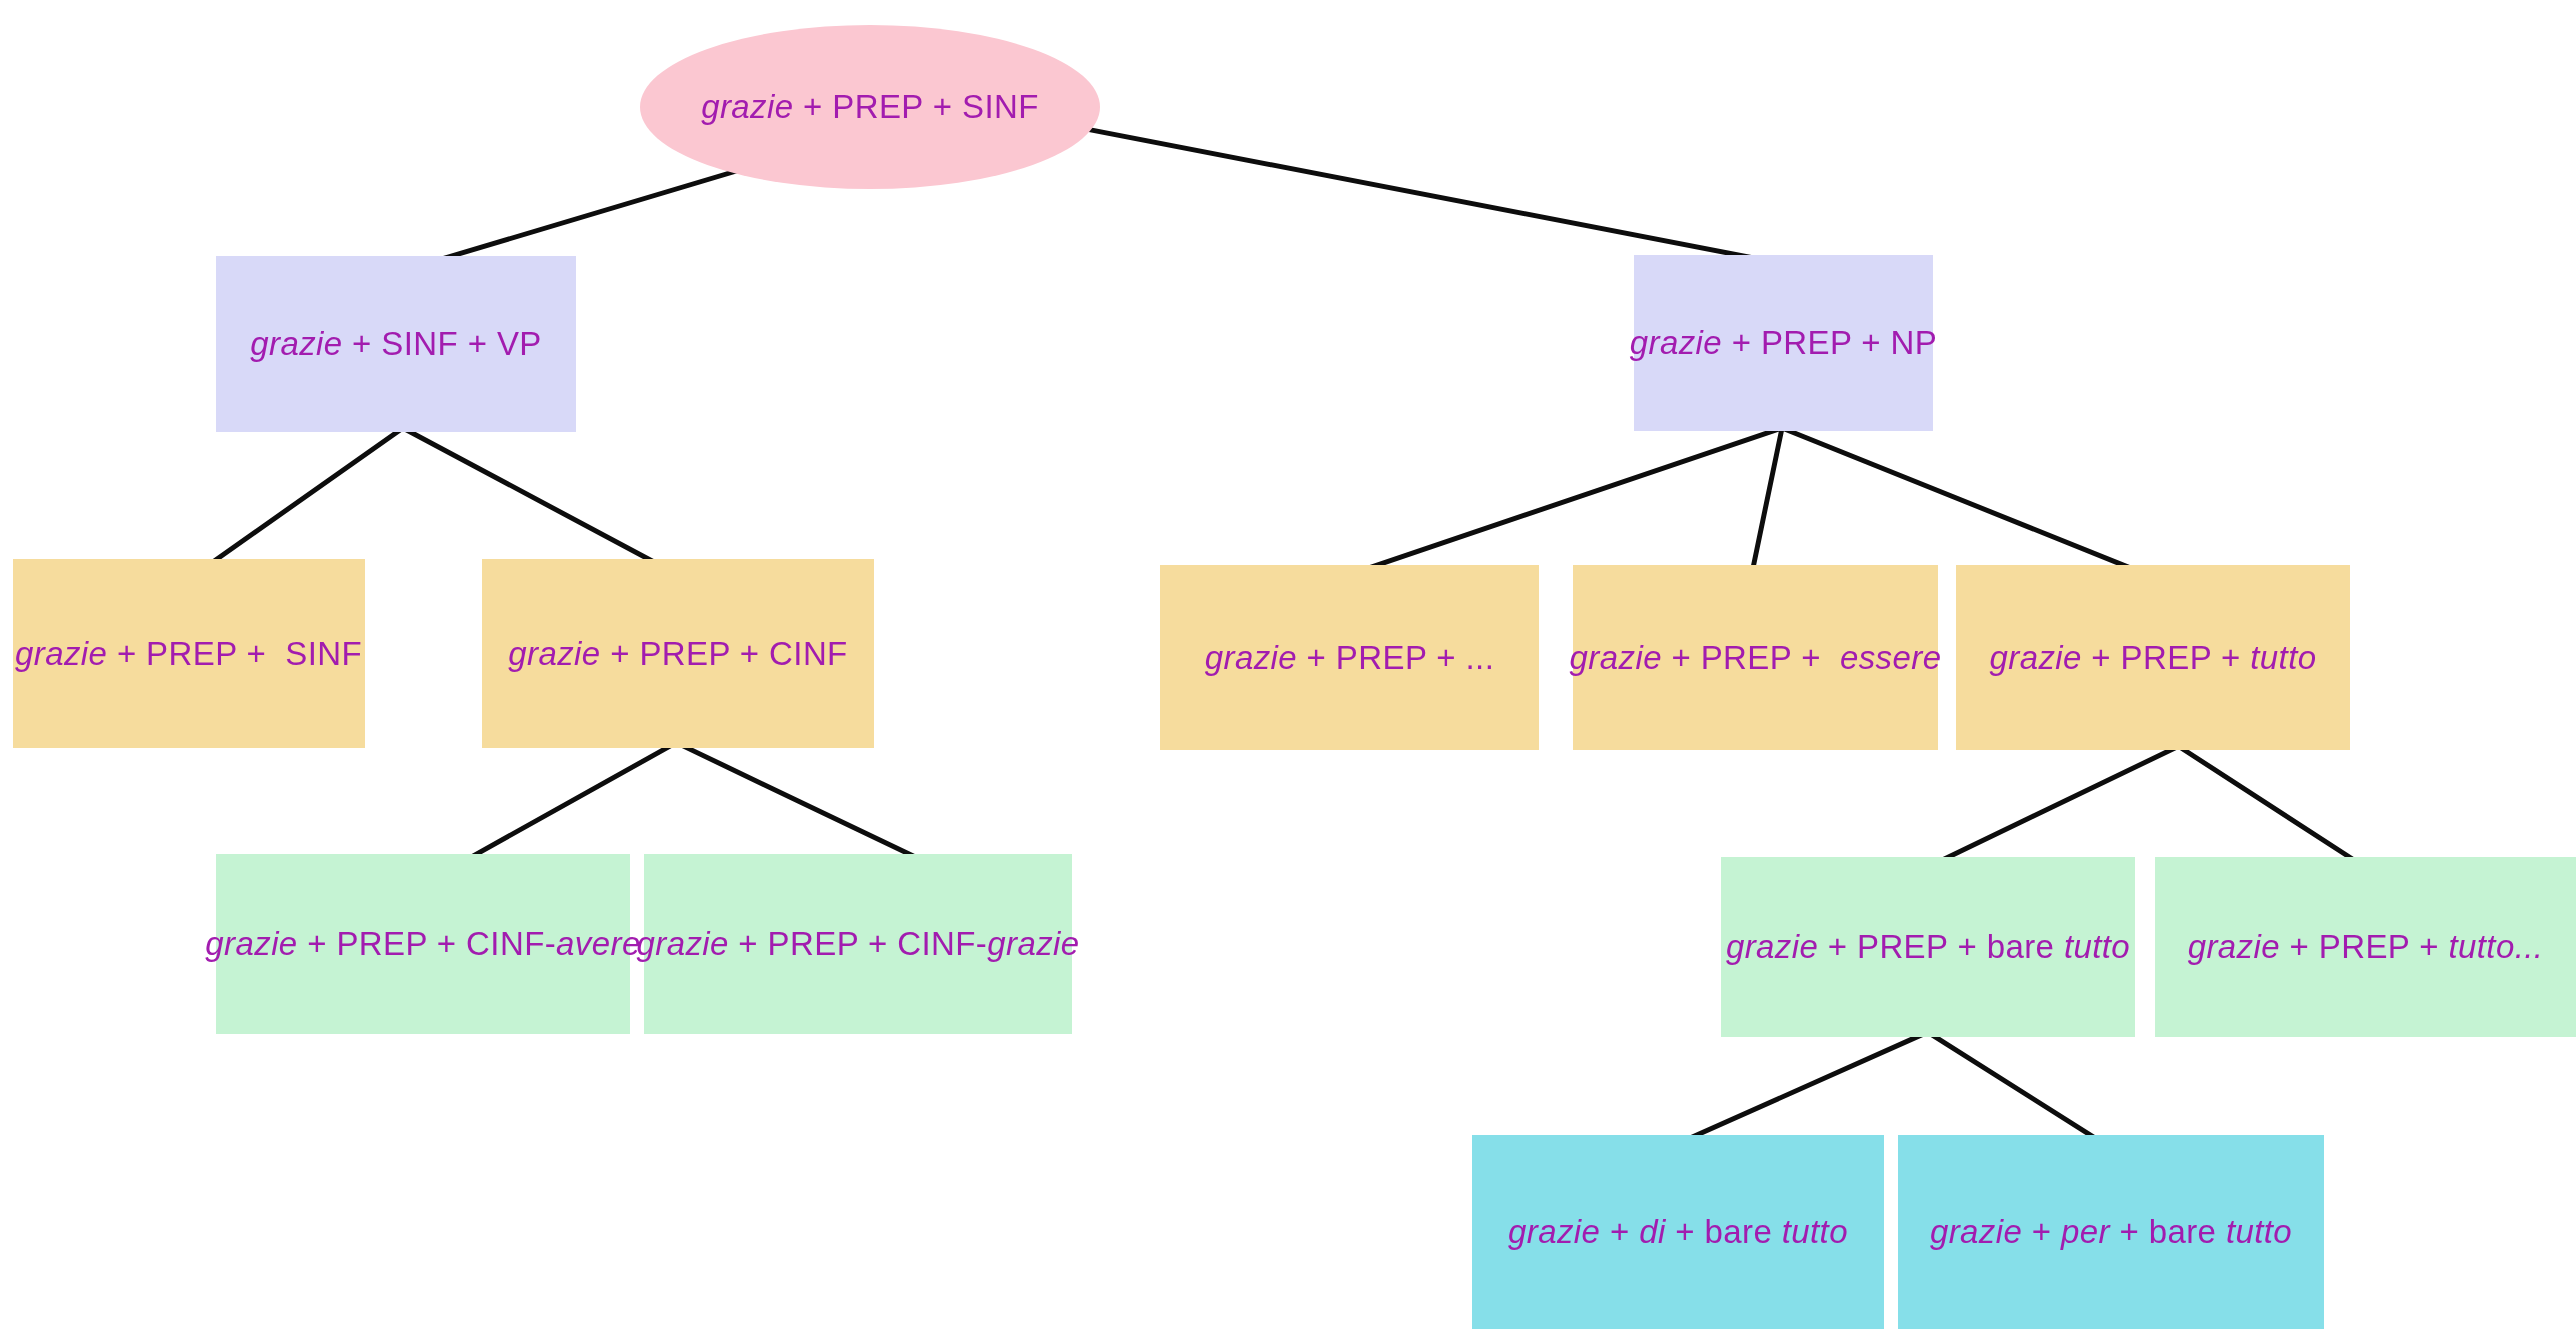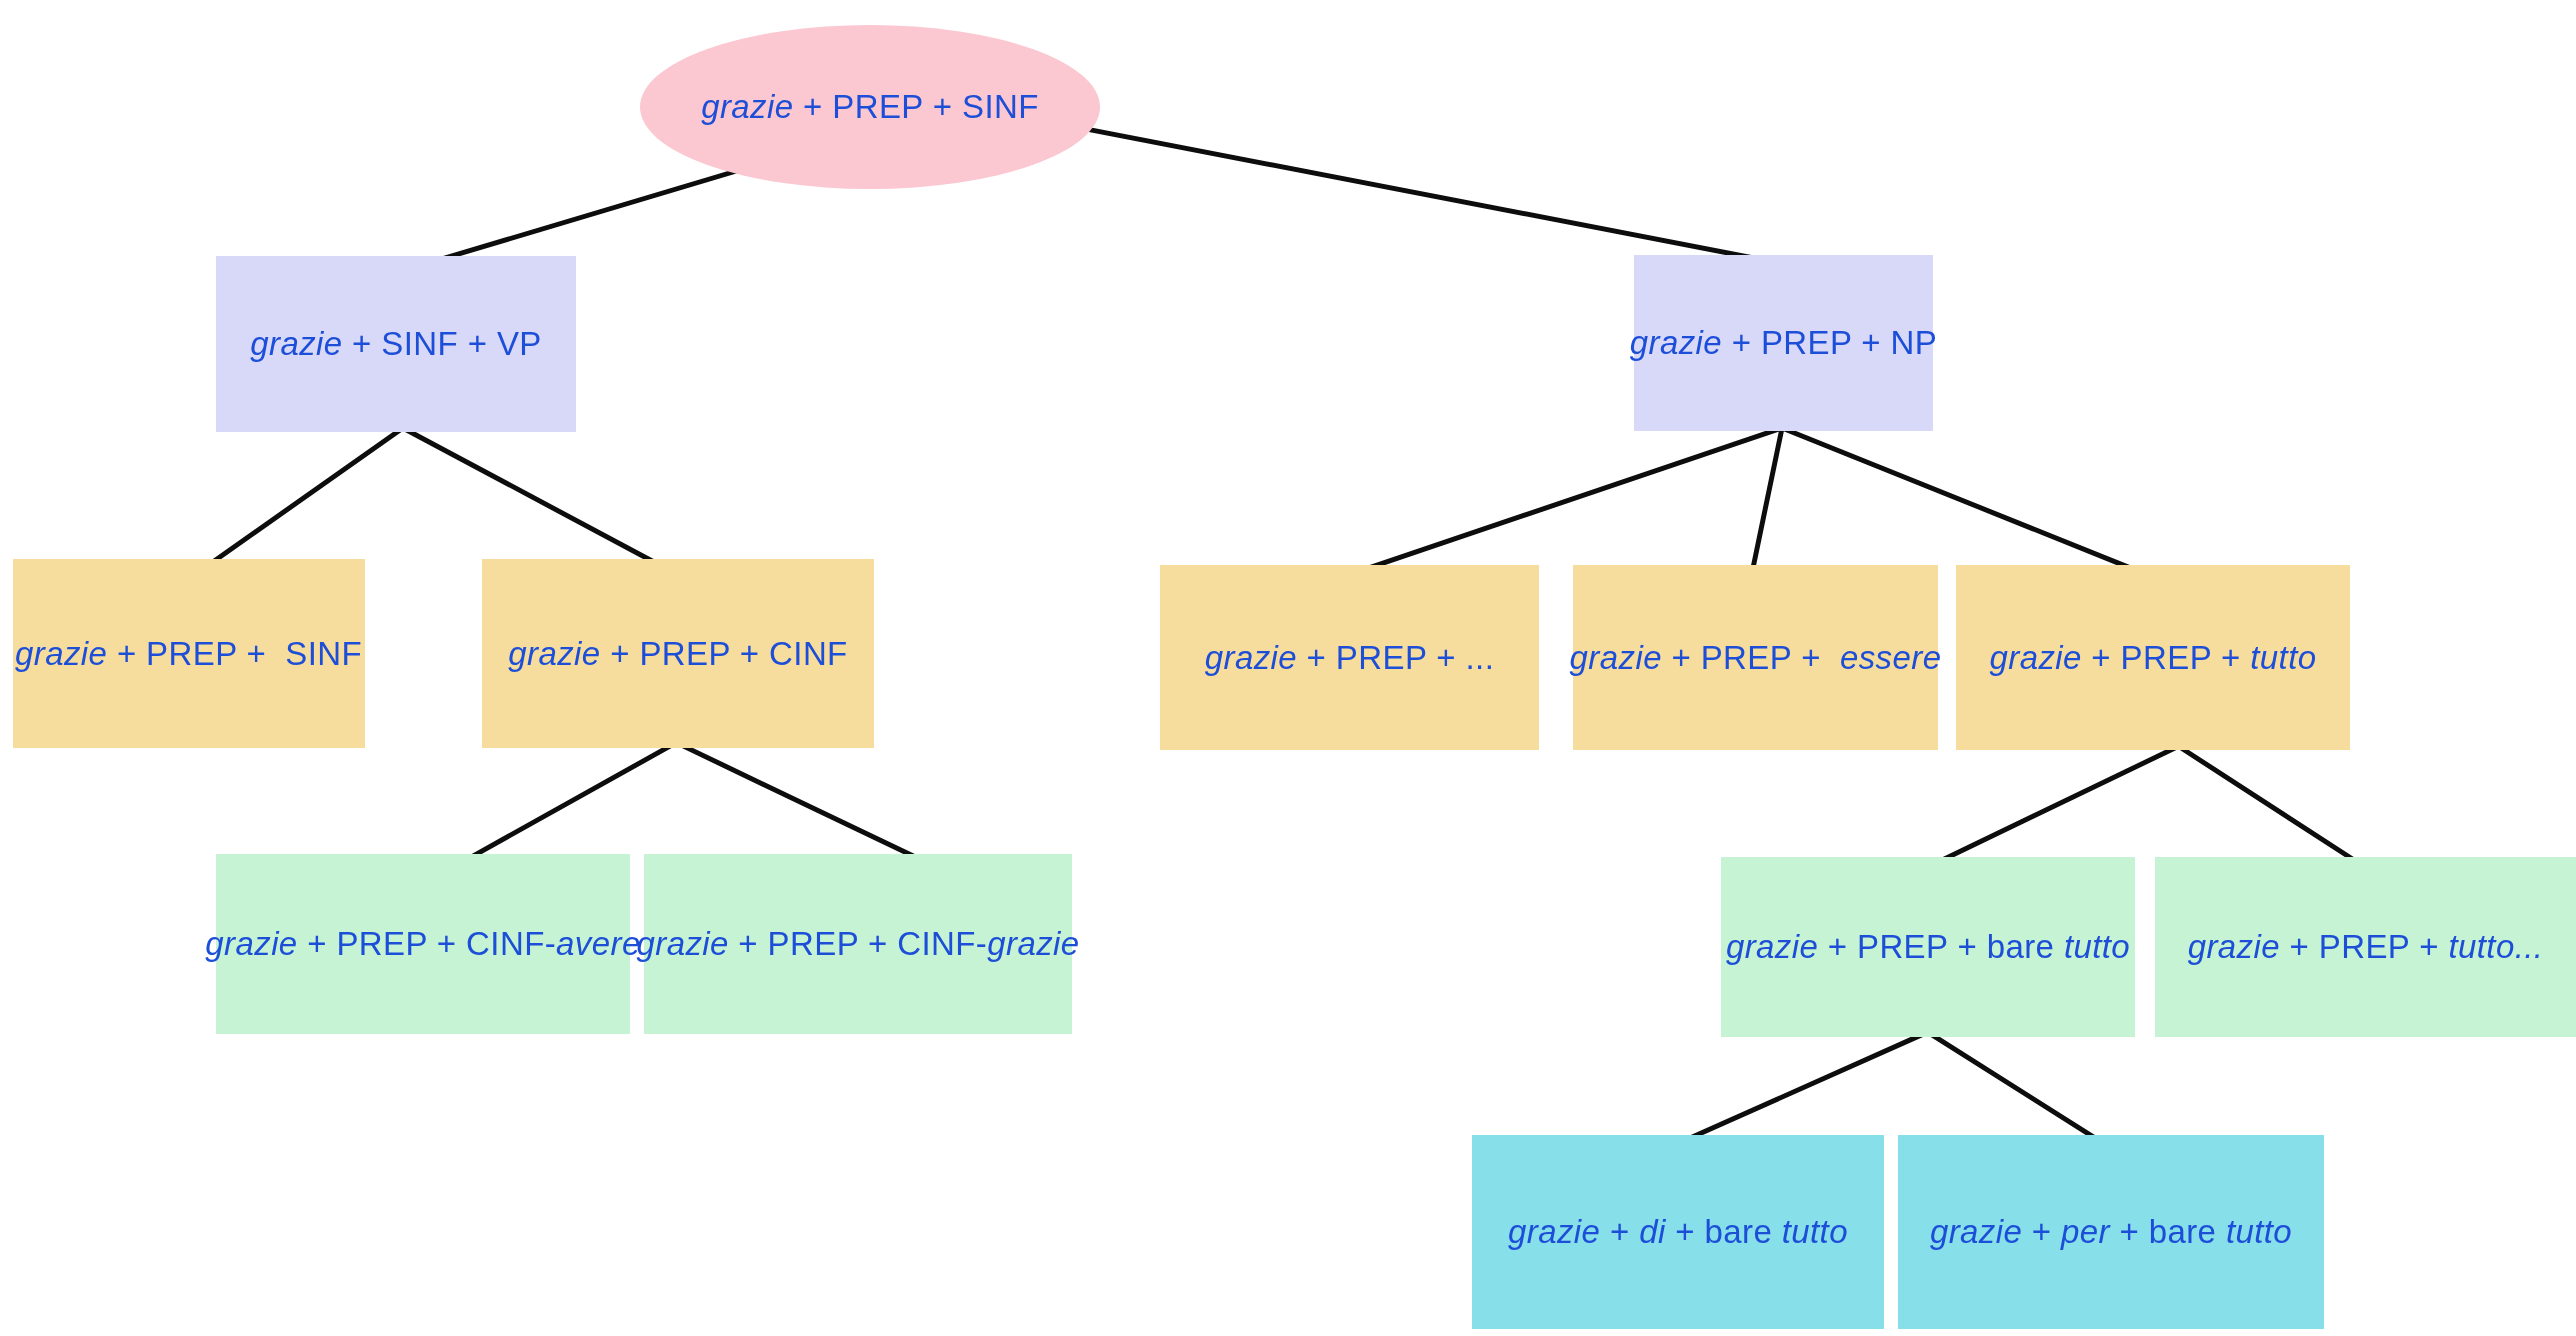--- a/index.html
+++ b/index.html
@@ -21,21 +21,21 @@
     stroke: #0d0d0d;
     stroke-width: 5.5;
     stroke-linecap: round;
   }
   .node {
     position: absolute;
     z-index: 2;
     display: flex;
     align-items: center;
     justify-content: center;
-    color: #1d4ed8;
+    color: #a21caf;
     font-size: 33px;
     letter-spacing: 0.4px;
     text-align: center;
   }
   .node span { white-space: pre; }
   .it { font-style: italic; }
   .ellipse { border-radius: 50%; }
 
   
   #n-root      { left: 640px;  top: 25px;   width: 460px; height: 164px; }

